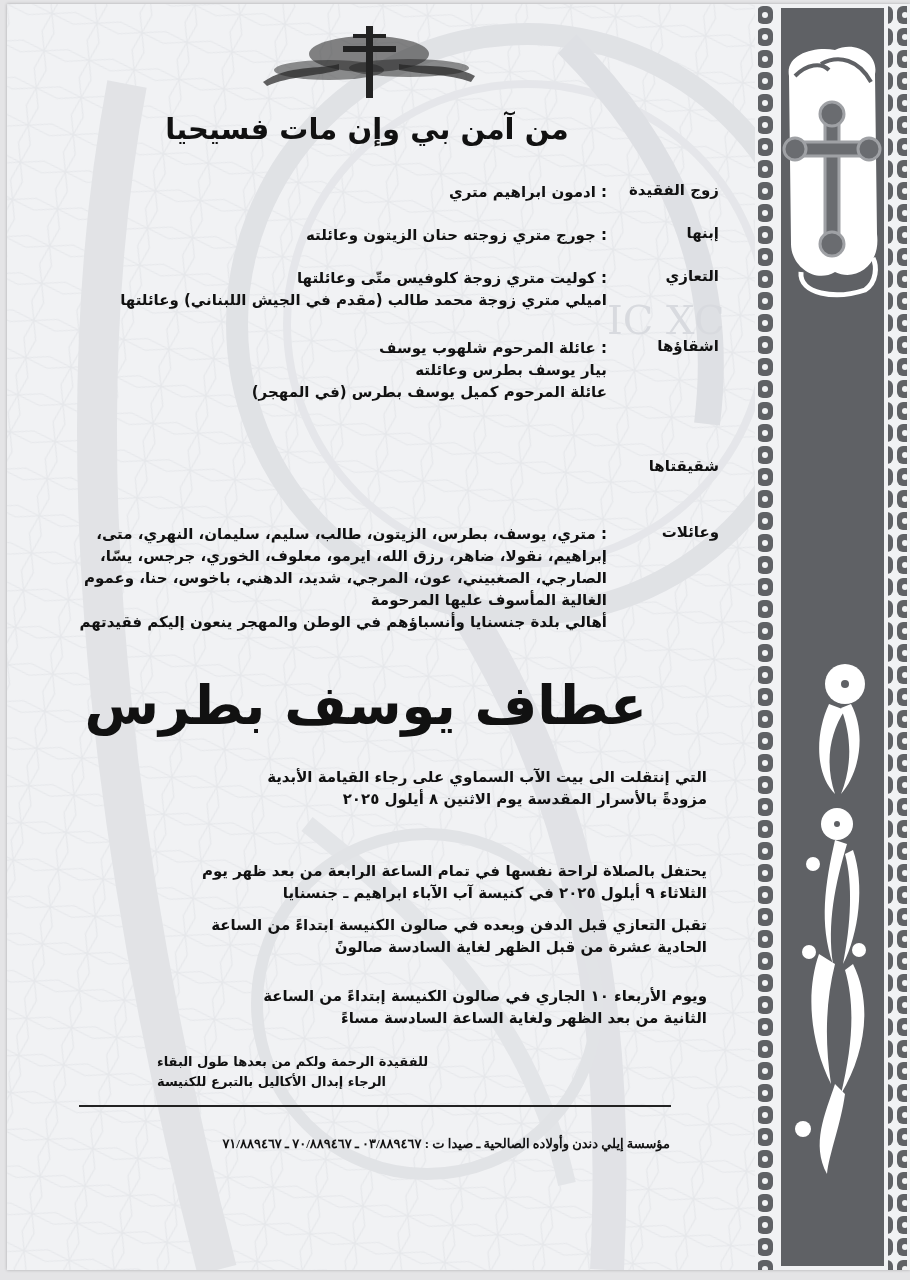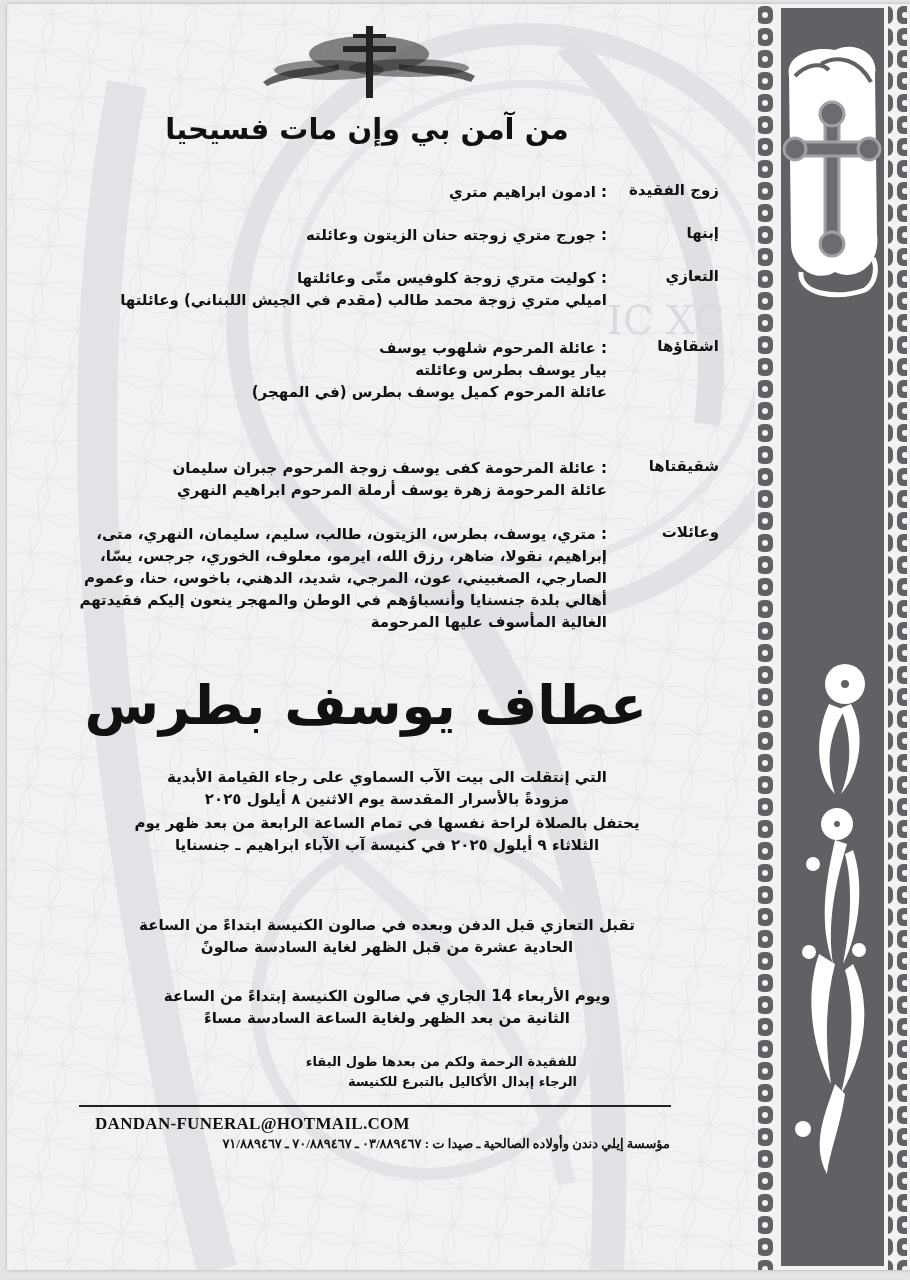--- a/index.html
+++ b/index.html
@@ -27,23 +27,23 @@
   .rel-label {
     position: absolute; right: 0; top: 0; width: 108px;
     font-size: 15px; font-weight: bold; white-space: nowrap;
   }
   .rel-lines { margin-right: 112px; }
   .rel-line { font-size: 15px; font-weight: bold; line-height: 22px; white-space: nowrap; text-align: right; }
   .deceased {
     position: absolute; top: 670px; left: 100px; width: 540px; text-align: right;
     font-size: 54px; font-weight: bold; white-space: nowrap; letter-spacing: 1px;
   }
-  .para { position: absolute; left: 60px; width: 640px; text-align: center; }
+  .para { position: absolute; left: 60px; width: 640px; text-align: right; }
   .para .ln { font-size: 15px; font-weight: bold; line-height: 22px; white-space: nowrap; }
-  .closing { position: absolute; top: 1048px; left: 150px; width: 420px; text-align: right; }
+  .closing { position: absolute; top: 1048px; left: 150px; width: 420px; text-align: left; }
   .closing .ln { font-size: 13px; font-weight: bold; line-height: 20px; white-space: nowrap; }
   .rule { position: absolute; left: 72px; top: 1101px; width: 592px; height: 2px; background: #222; }
   .email {
     position: absolute; left: 88px; top: 1110px; direction: ltr;
     font-family: "Liberation Serif", "DejaVu Serif", serif; font-weight: bold; font-size: 17px; letter-spacing: 0.3px;
   }
   .address {
     position: absolute; left: 78px; top: 1132px; width: 585px; text-align: right;
     font-size: 13px; font-weight: bold; white-space: nowrap; font-family: Liberation Serif, serif;
   }
@@ -116,66 +116,61 @@
       <div class="rel-label">اشقاؤها</div>
       <div class="rel-lines">
         <div class="rel-line">: عائلة المرحوم شلهوب يوسف</div>
         <div class="rel-line">بيار يوسف بطرس وعائلته</div>
         <div class="rel-line">عائلة المرحوم كميل يوسف بطرس (في المهجر)</div>
       </div>
     </div>
 
     <div class="rel-block" style="top:453px">
       <div class="rel-label">شقيقتاها</div>
-      <div class="rel-lines">
-        <div class="rel-line">: عائلة المرحومة كفى يوسف زوجة المرحوم جبران سليمان</div>
-        <div class="rel-line">عائلة المرحومة زهرة يوسف أرملة المرحوم ابراهيم النهري</div>
-      </div>
     </div>
 
     <div class="rel-block" style="top:519px">
       <div class="rel-label">وعائلات</div>
       <div class="rel-lines">
         <div class="rel-line">: متري، يوسف، بطرس، الزيتون، طالب، سليم، سليمان، النهري، متى،</div>
         <div class="rel-line">إبراهيم، نقولا، ضاهر، رزق الله، ايرمو، معلوف، الخوري، جرجس، يسّا،</div>
         <div class="rel-line">الصارجي، الصغبيني، عون، المرجي، شديد، الدهني، باخوس، حنا، وعموم</div>
+        <div class="rel-line">الغالية المأسوف عليها المرحومة</div>
         <div class="rel-line">أهالي بلدة جنسنايا وأنسباؤهم  في الوطن والمهجر  ينعون إليكم فقيدتهم</div>
-        <div class="rel-line">الغالية المأسوف عليها المرحومة</div>
       </div>
     </div>
 
     <div class="deceased">عطاف يوسف بطرس</div>
 
     <div class="para" style="top:762px">
       <div class="ln">التي إنتقلت الى بيت الآب السماوي على رجاء القيامة الأبدية</div>
       <div class="ln">مزودةً بالأسرار المقدسة يوم الاثنين ٨ أيلول ٢٠٢٥</div>
     </div>
 
-    <div class="para" style="top:808px">
+    <div class="para" style="top:856px">
       <div class="ln">يحتفل بالصلاة لراحة نفسها في تمام الساعة الرابعة من بعد ظهر يوم</div>
       <div class="ln">الثلاثاء ٩ أيلول ٢٠٢٥ في كنيسة آب الآباء ابراهيم ـ جنسنايا</div>
     </div>
 
     <div class="para" style="top:910px">
       <div class="ln">تقبل التعازي قبل الدفن وبعده في صالون الكنيسة ابتداءً من الساعة</div>
       <div class="ln">الحادية عشرة من قبل الظهر لغاية السادسة صالونً</div>
     </div>
 
     <div class="para" style="top:981px">
-      <div class="ln">ويوم الأربعاء 14 الجاري في صالون الكنيسة إبتداءً من الساعة</div>
+      <div class="ln">ويوم الأربعاء ١٠ الجاري في صالون الكنيسة إبتداءً من الساعة</div>
       <div class="ln">الثانية من بعد الظهر ولغاية الساعة السادسة مساءً</div>
     </div>
 
     <div class="closing">
       <div class="ln">للفقيدة الرحمة ولكم من بعدها طول البقاء</div>
       <div class="ln">الرجاء إبدال الأكاليل بالتبرع للكنيسة</div>
     </div>
 
     <div class="rule"></div>
-    <div class="email">DANDAN-FUNERAL@HOTMAIL.COM</div>
     <div class="address">مؤسسة إيلي دندن وأولاده الصالحية ـ صيدا ت : ٠٣/٨٨٩٤٦٧ ـ ٧٠/٨٨٩٤٦٧ ـ ٧١/٨٨٩٤٦٧</div>
   </div>
 
   <svg class="band" viewBox="0 0 155 1266" preserveAspectRatio="none">
     <defs>
       <pattern id="chain" width="20" height="22" patternUnits="userSpaceOnUse">
         <rect x="2" y="2" width="16" height="18" rx="6" fill="#5f6165"></rect>
         <circle cx="10" cy="11" r="3" fill="#f1f2f4"></circle>
         <rect x="9" y="0" width="2" height="2" fill="#f1f2f4"></rect>
       </pattern>

